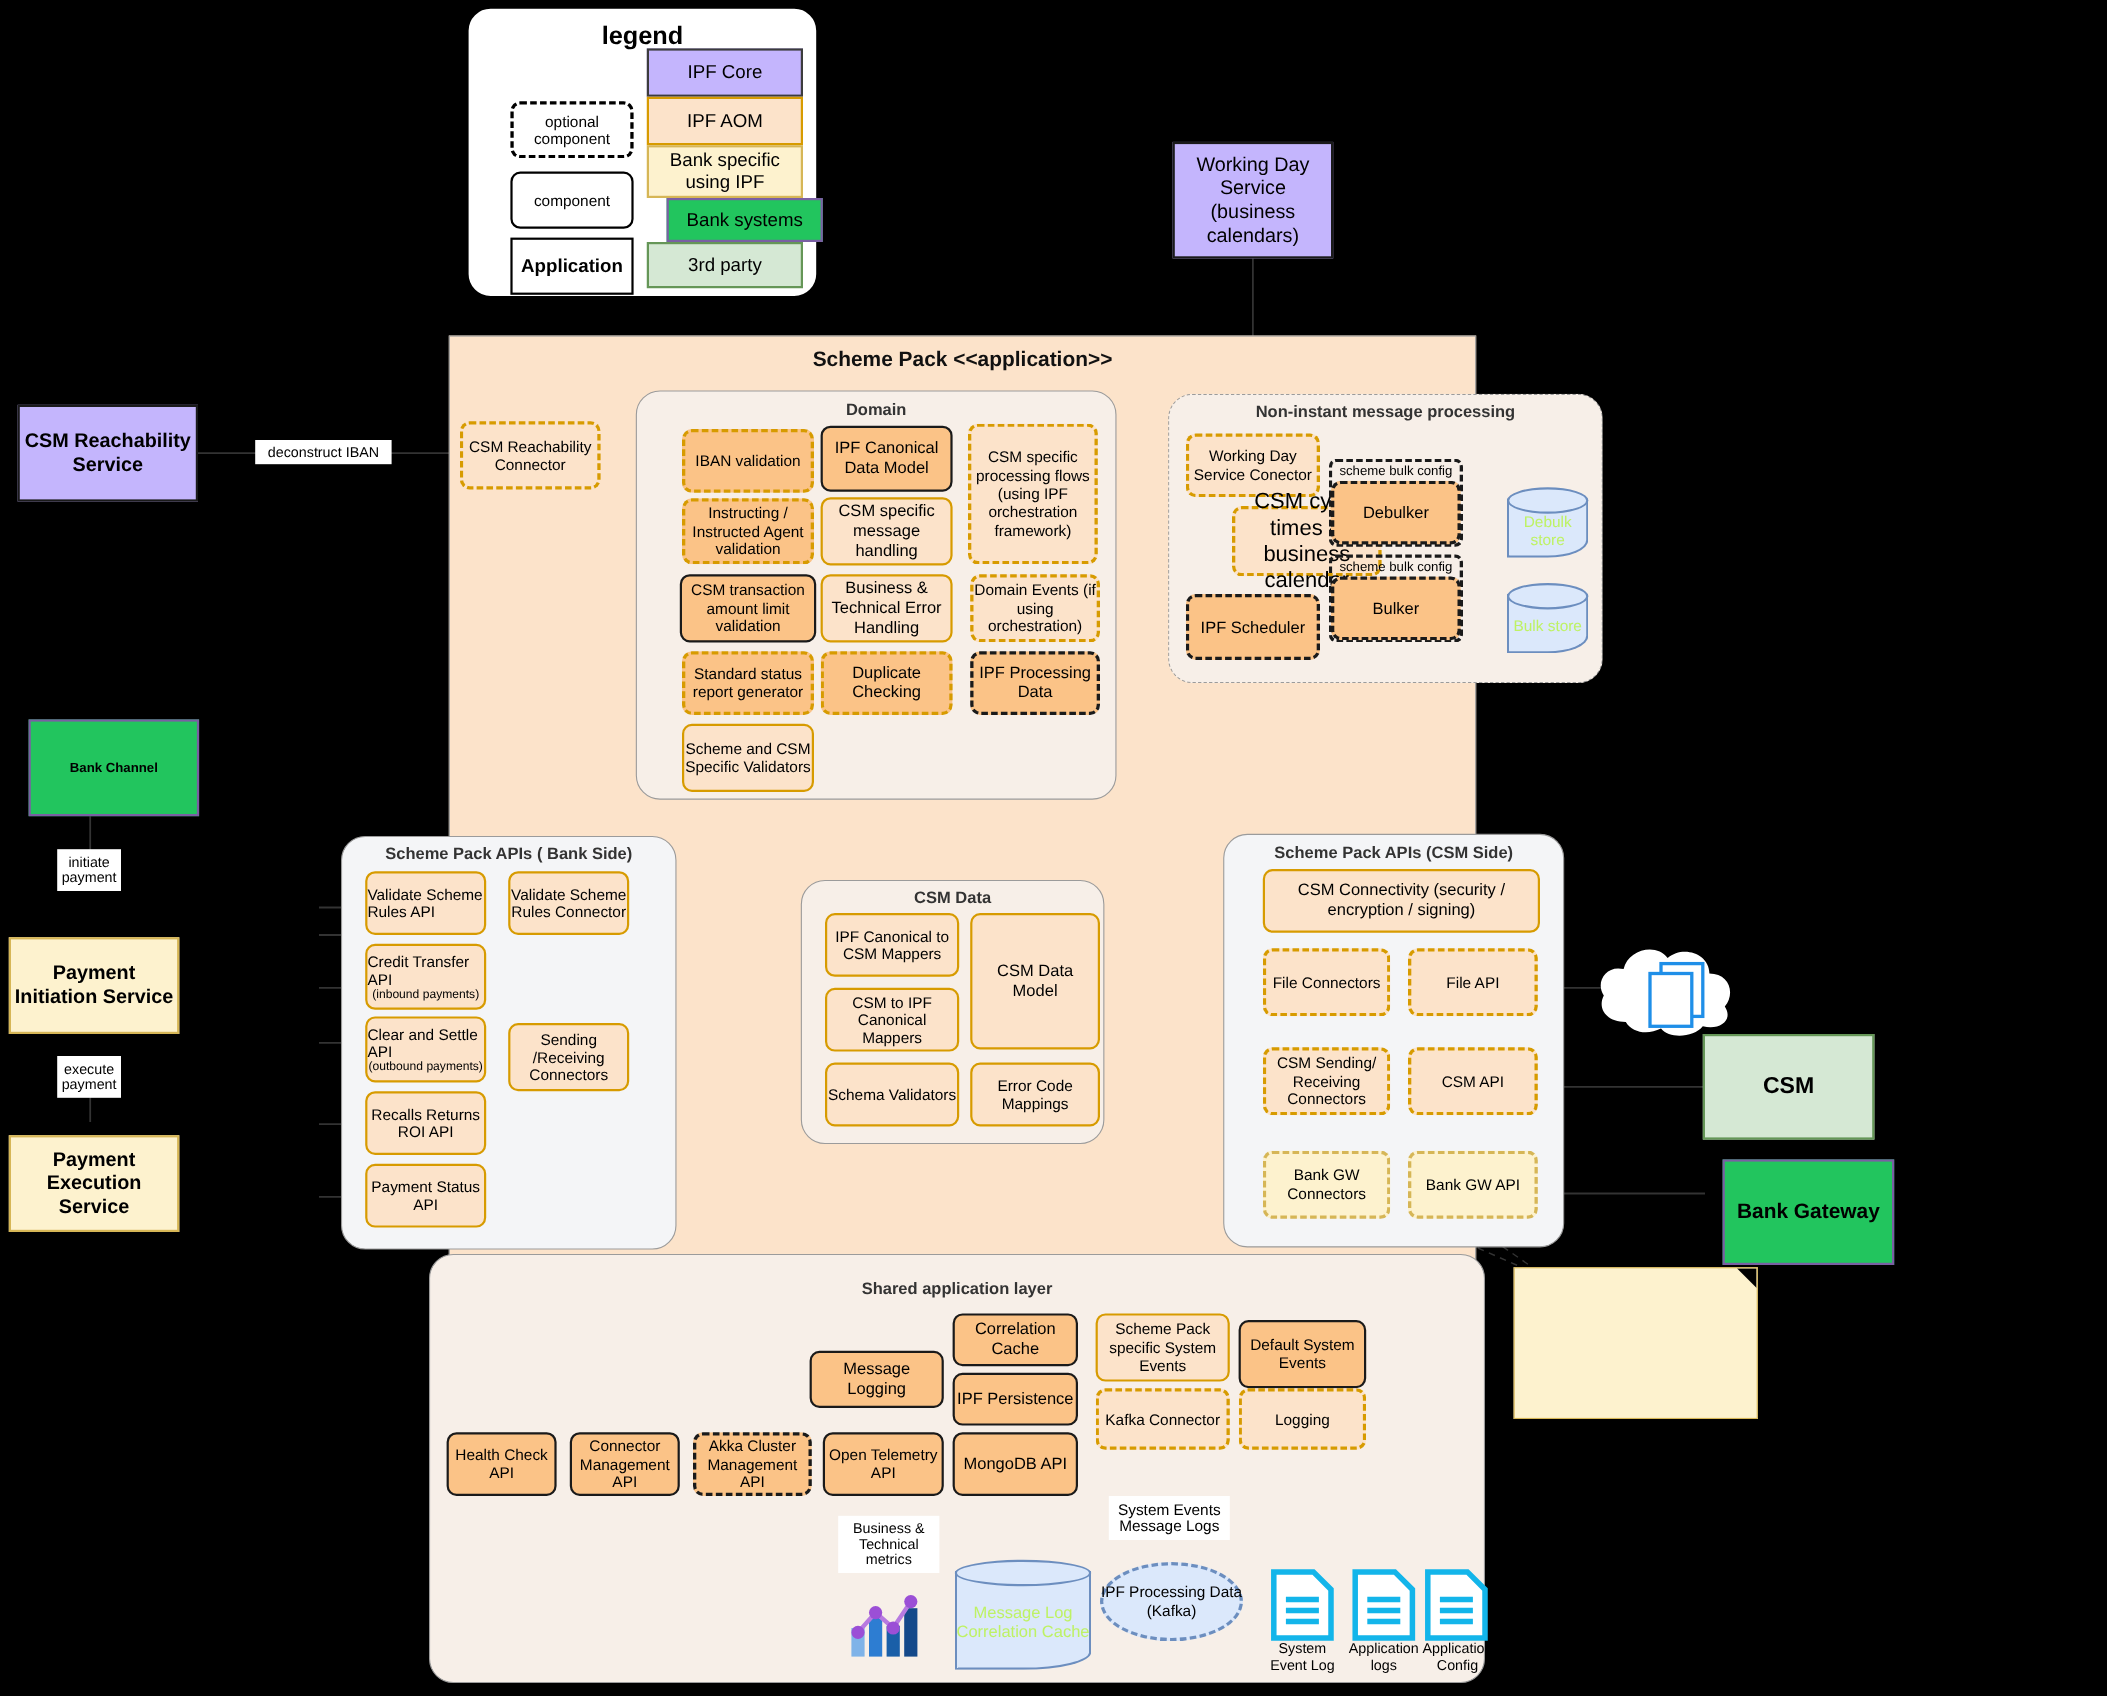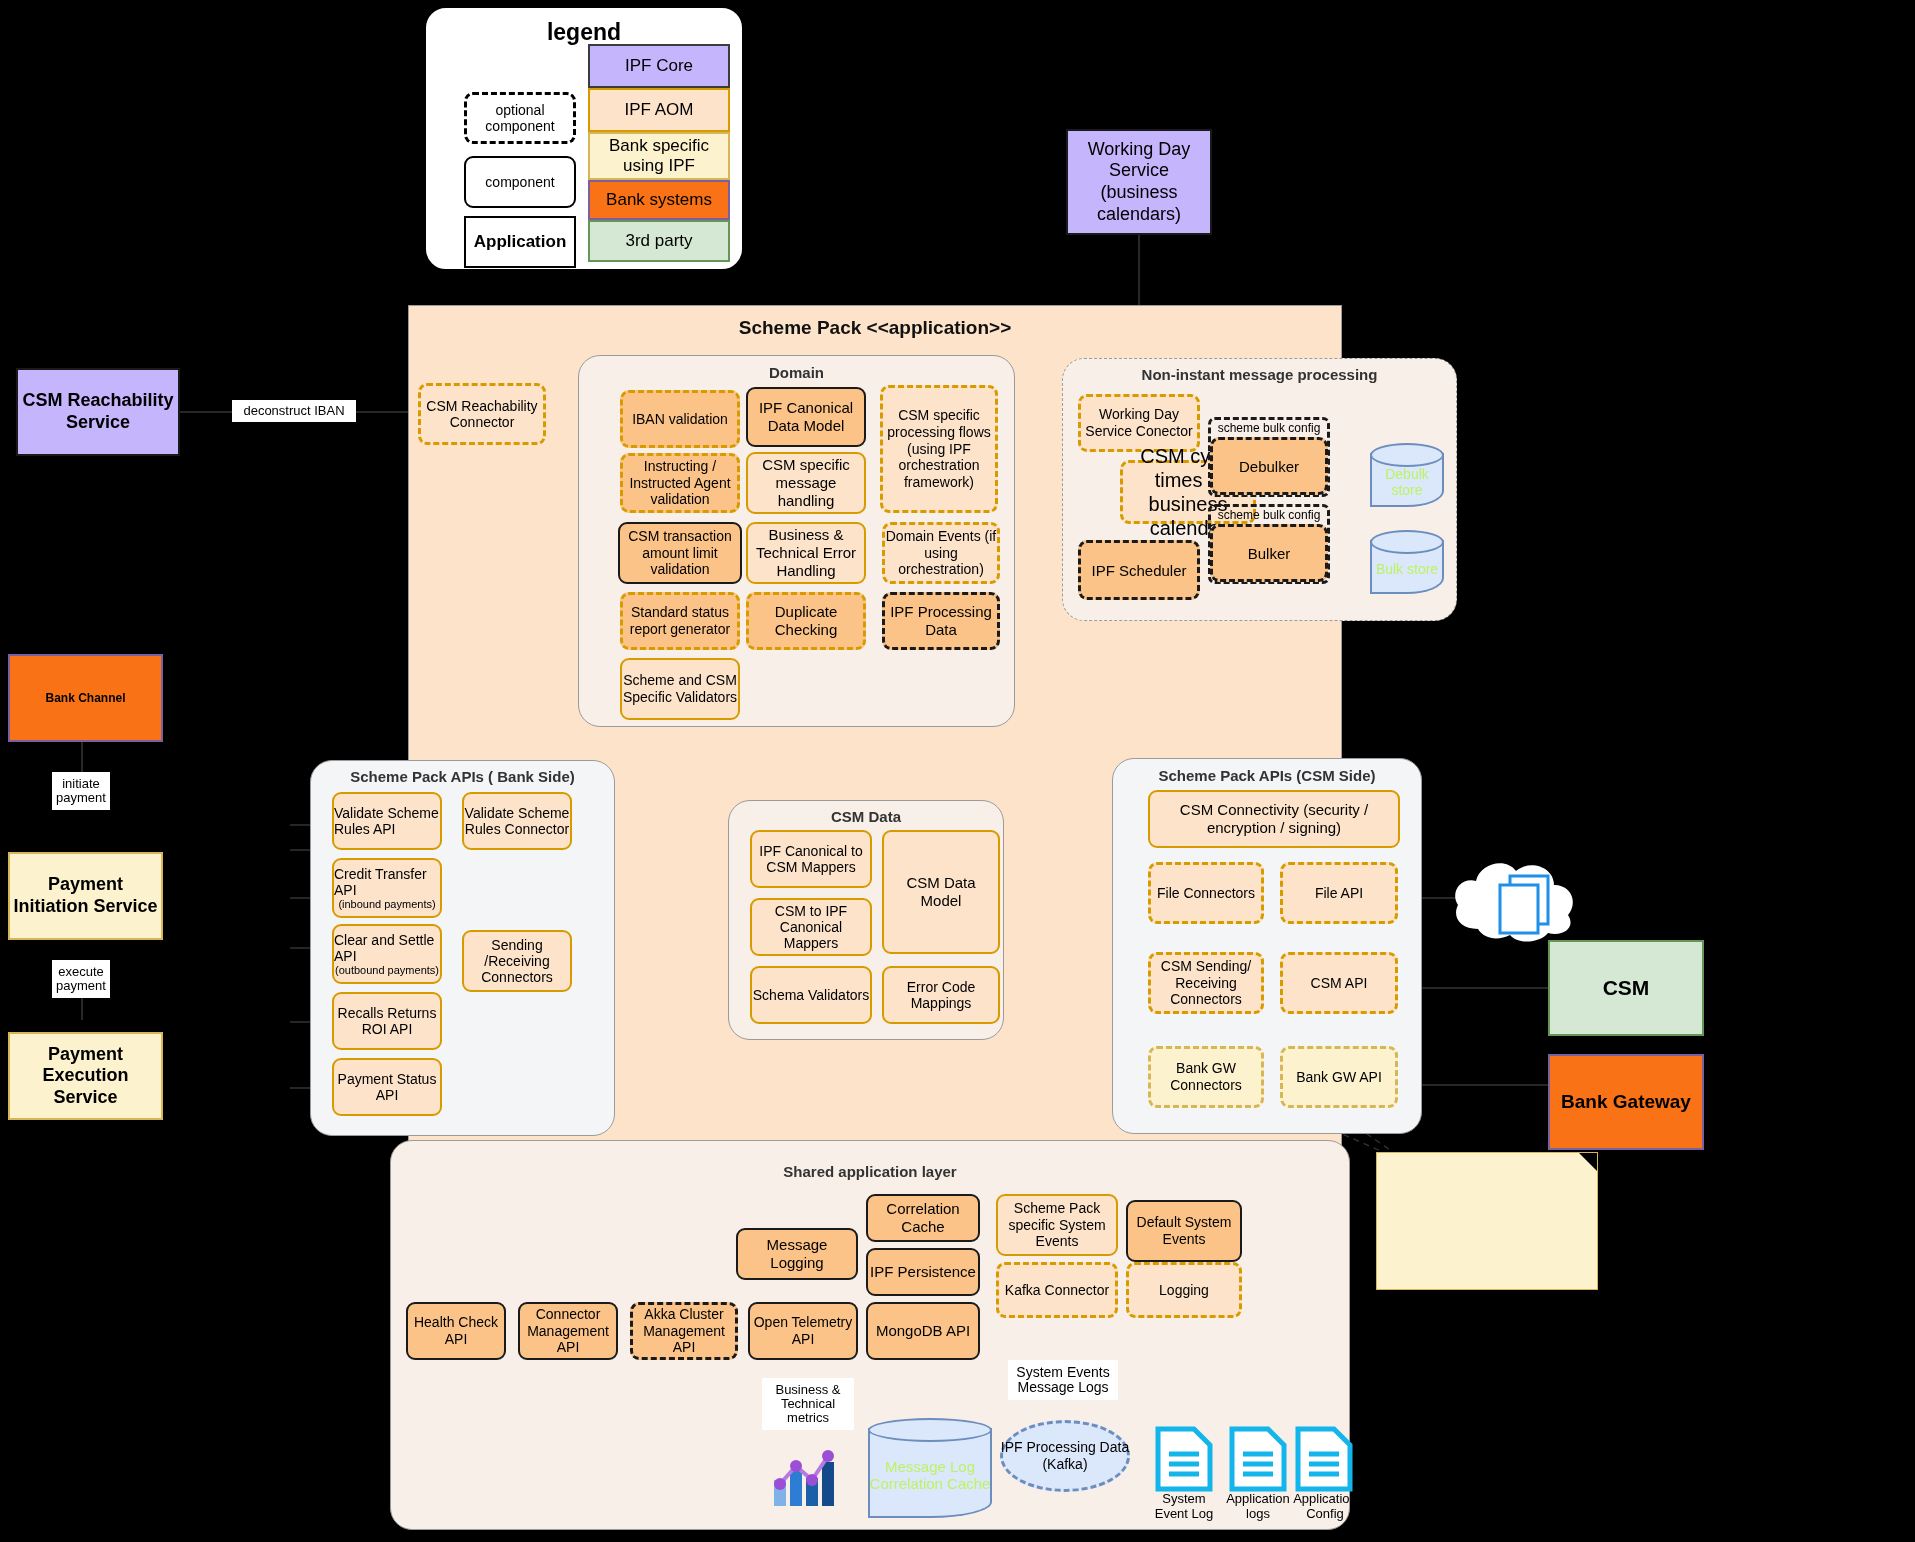--- a/index.html
+++ b/index.html
@@ -5,21 +5,21 @@
   html,body{margin:0;padding:0;background:#000;}
   body{width:1915px;height:1542px;position:relative;font-family:"Liberation Sans",sans-serif;overflow:hidden;}
   .abs{position:absolute;box-sizing:border-box;}
   .ctr{display:flex;align-items:center;justify-content:center;text-align:center;}
   .core{background:#fbc387;border:2px solid #1a1a1a;border-radius:9px;}
   .aom{background:#fce3ca;border:2px solid #d79b00;border-radius:9px;}
   .aom-dash{background:#fce3ca;border:3px dashed #d79b00;border-radius:9px;}
   .core-dash{background:#fbc387;border:3px dashed #1a1a1a;border-radius:9px;}
   .corefill-aomdash{background:#fbc387;border:3px dashed #d79b00;border-radius:9px;}
   .bankspec-dash{background:#fdf2ce;border:3px dashed #d6b656;border-radius:9px;}
-  .banksys{background:#f97316;border:2px solid #7a5fa3;}
+  .banksys{background:#22c55e;border:2px solid #7a5fa3;margin-left:18px;}
   .thirdparty{background:#d5e8d4;border:2px solid #659657;}
   .sq-core{background:#c4b5fd;border:2px solid #1a1a1a;}
   .sq-bankspec{background:#fdf2ce;border:2px solid #d6b656;}
 
   
   .group{background:#f7efe8;border:1px solid #9b9b9b;border-radius:22px;}
   .group-dash{background:#f7efe8;border:1px dashed #9b9b9b;border-radius:22px;}
   .group-grey{background:#f4f5f7;border:1px solid #9b9b9b;border-radius:22px;}
   .group-title{position:absolute;left:0;right:0;text-align:center;font-weight:bold;font-size:15px;color:#333;}
 

